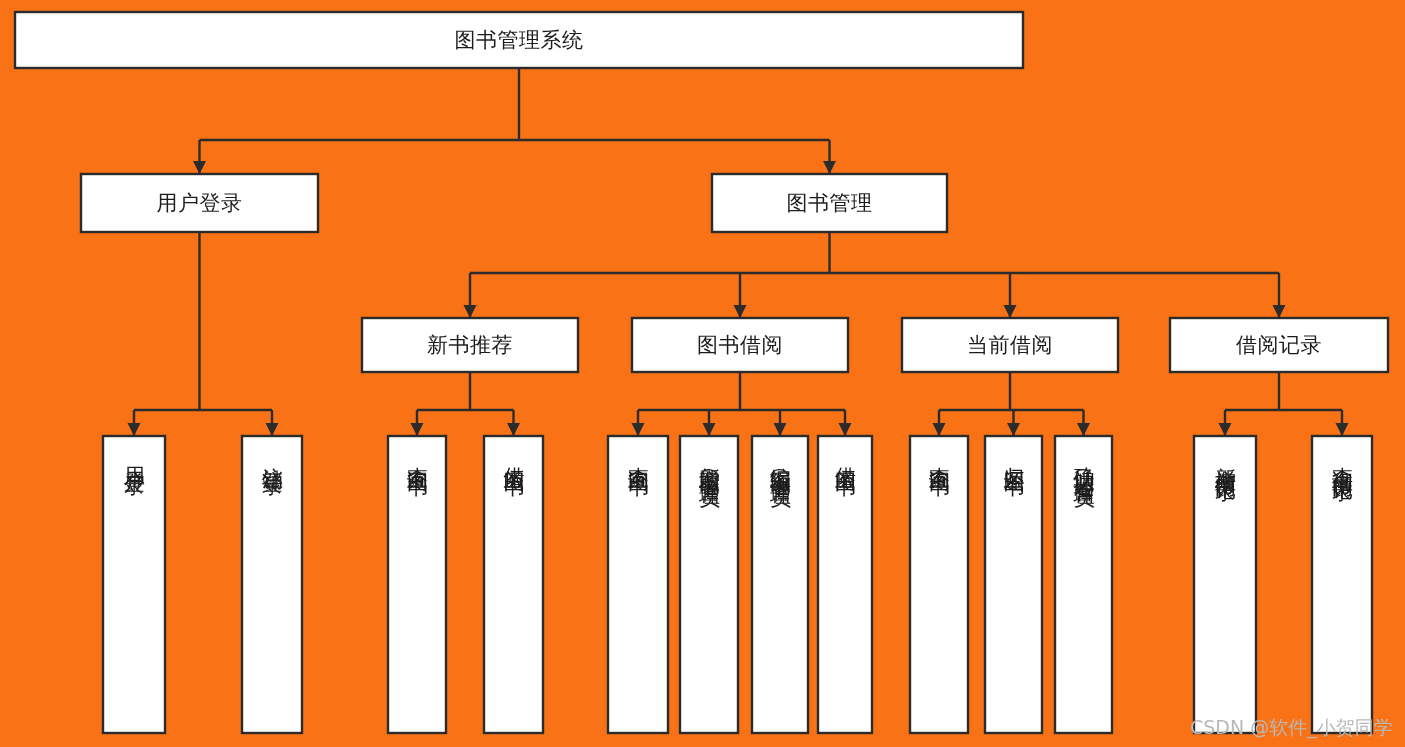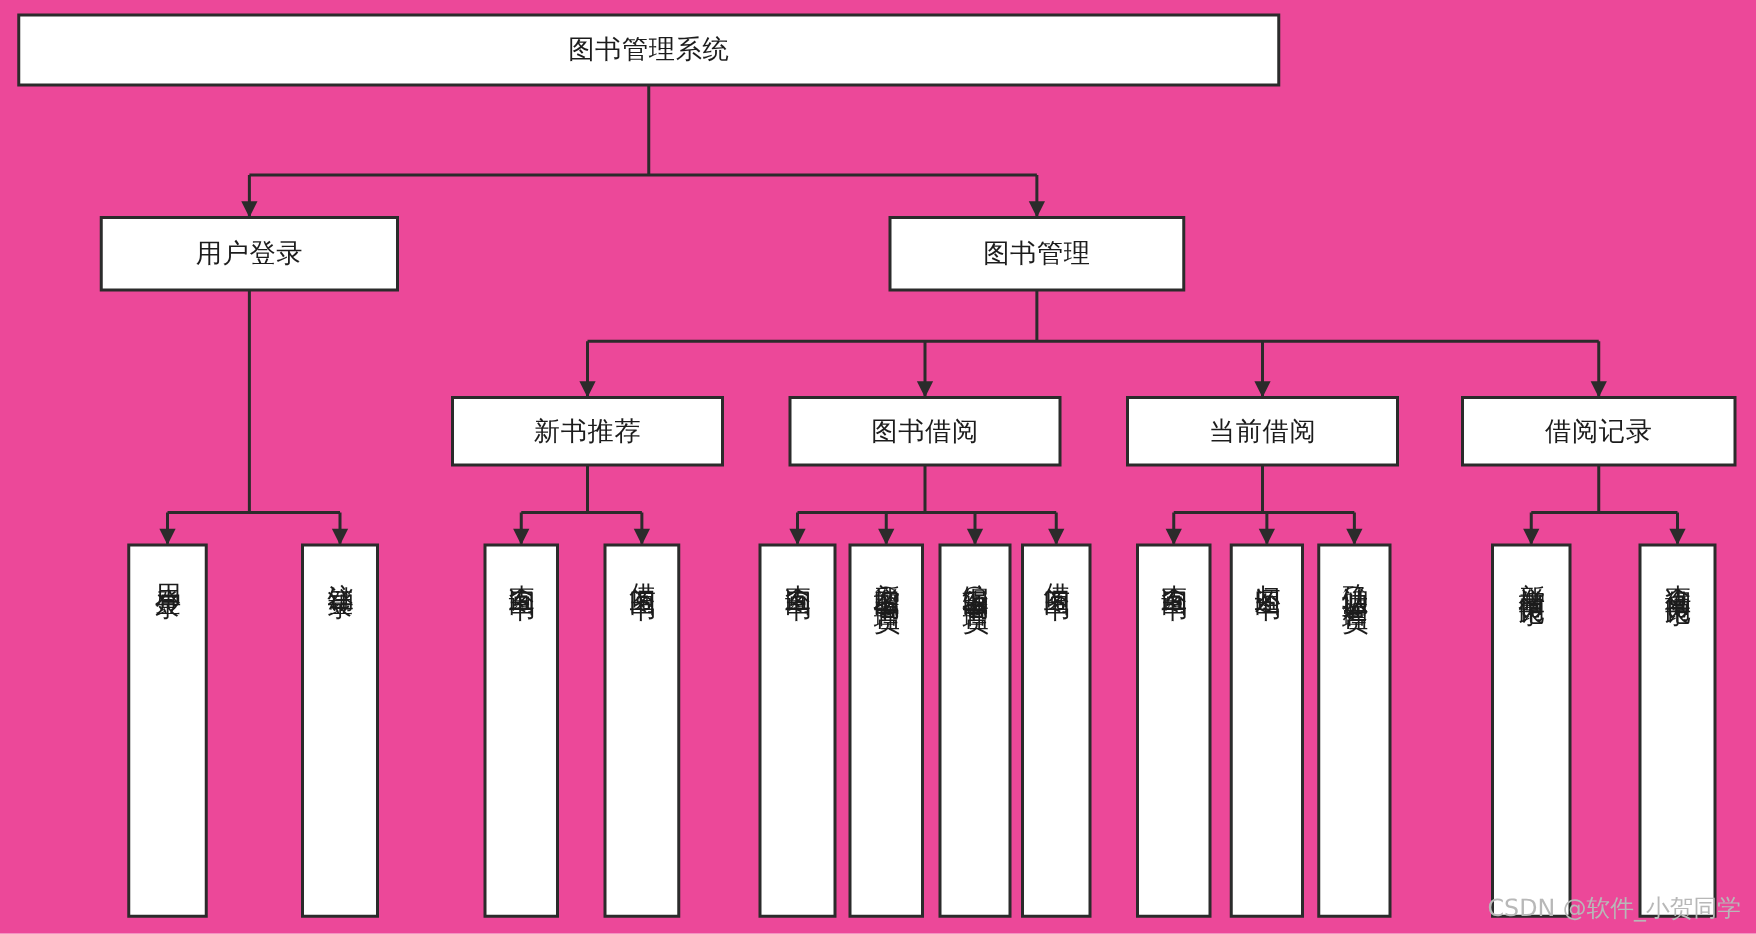--- a/index.html
+++ b/index.html
@@ -8,21 +8,21 @@
     padding: 0;
     background: #ffffff;
   }
   body {
     font-family: "DejaVu Sans", "Liberation Sans", sans-serif;
   }
   #diagram-root {
     position: relative;
     width: 1405px;
     height: 747px;
-    background: #ec4899;
+    background: #f97316;
     overflow: hidden;
   }
   svg#flowchart {
     position: absolute;
     top: 0;
     left: 0;
     width: 1405px;
     height: 747px;
     display: block;
   }

